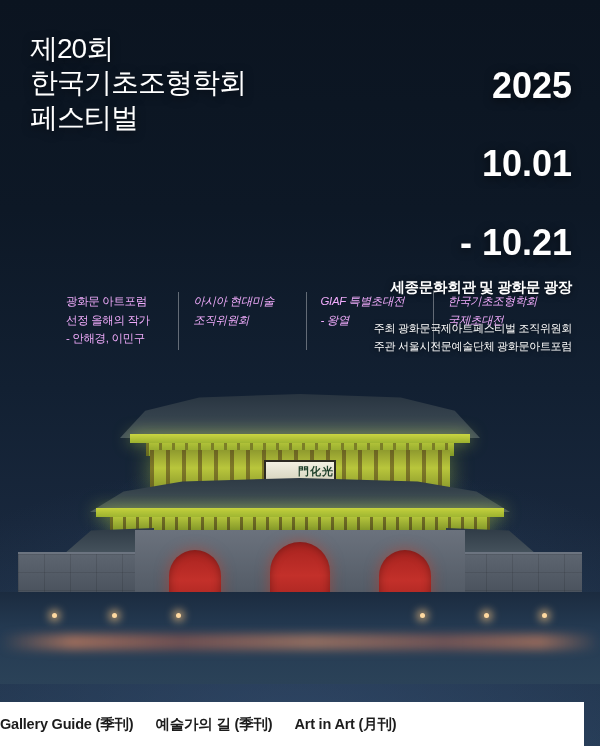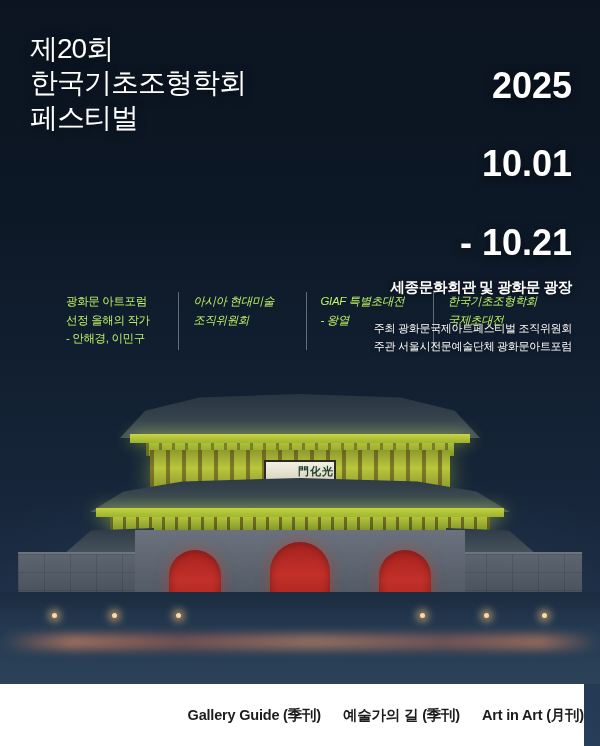--- a/index.html
+++ b/index.html
@@ -86,21 +86,21 @@
   }
   .orgs .lbl { font-weight: normal; }
 
   
   .cols {
     position: absolute;
     left: 66px;
     right: 40px;
     top: 292px;
     display: flex;
-    color: #bef264;
+    color: #f0abfc;
   }
   .col {
     flex: 1;
     padding: 0 10px 2px 0;
     font-size: 11.5px;
     line-height: 1.62;
     letter-spacing: -0.35px;
     white-space: nowrap;
     border-right: 1px solid rgba(255,255,255,0.35);
   }
@@ -307,25 +307,25 @@
     width: 5px; height: 5px;
     border-radius: 50%;
     background: #ffd9a0;
     box-shadow: 0 0 9px 3px rgba(255,200,130,0.75);
   }
 
   
   .footer {
     position: absolute;
     left: 0; right: 16px; bottom: 0;
-    height: 62px;
+    height: 44px;
     background: #ffffff;
     display: flex;
     align-items: center;
-    justify-content: flex-end;
+    justify-content: flex-start;
     gap: 22px;
     color: #1c1c1c;
     font-size: 14.5px;
     font-weight: bold;
     letter-spacing: -0.2px;
   }
   .footer .item .q { font-weight: bold; }
 </style>
 </head>
 <body>

